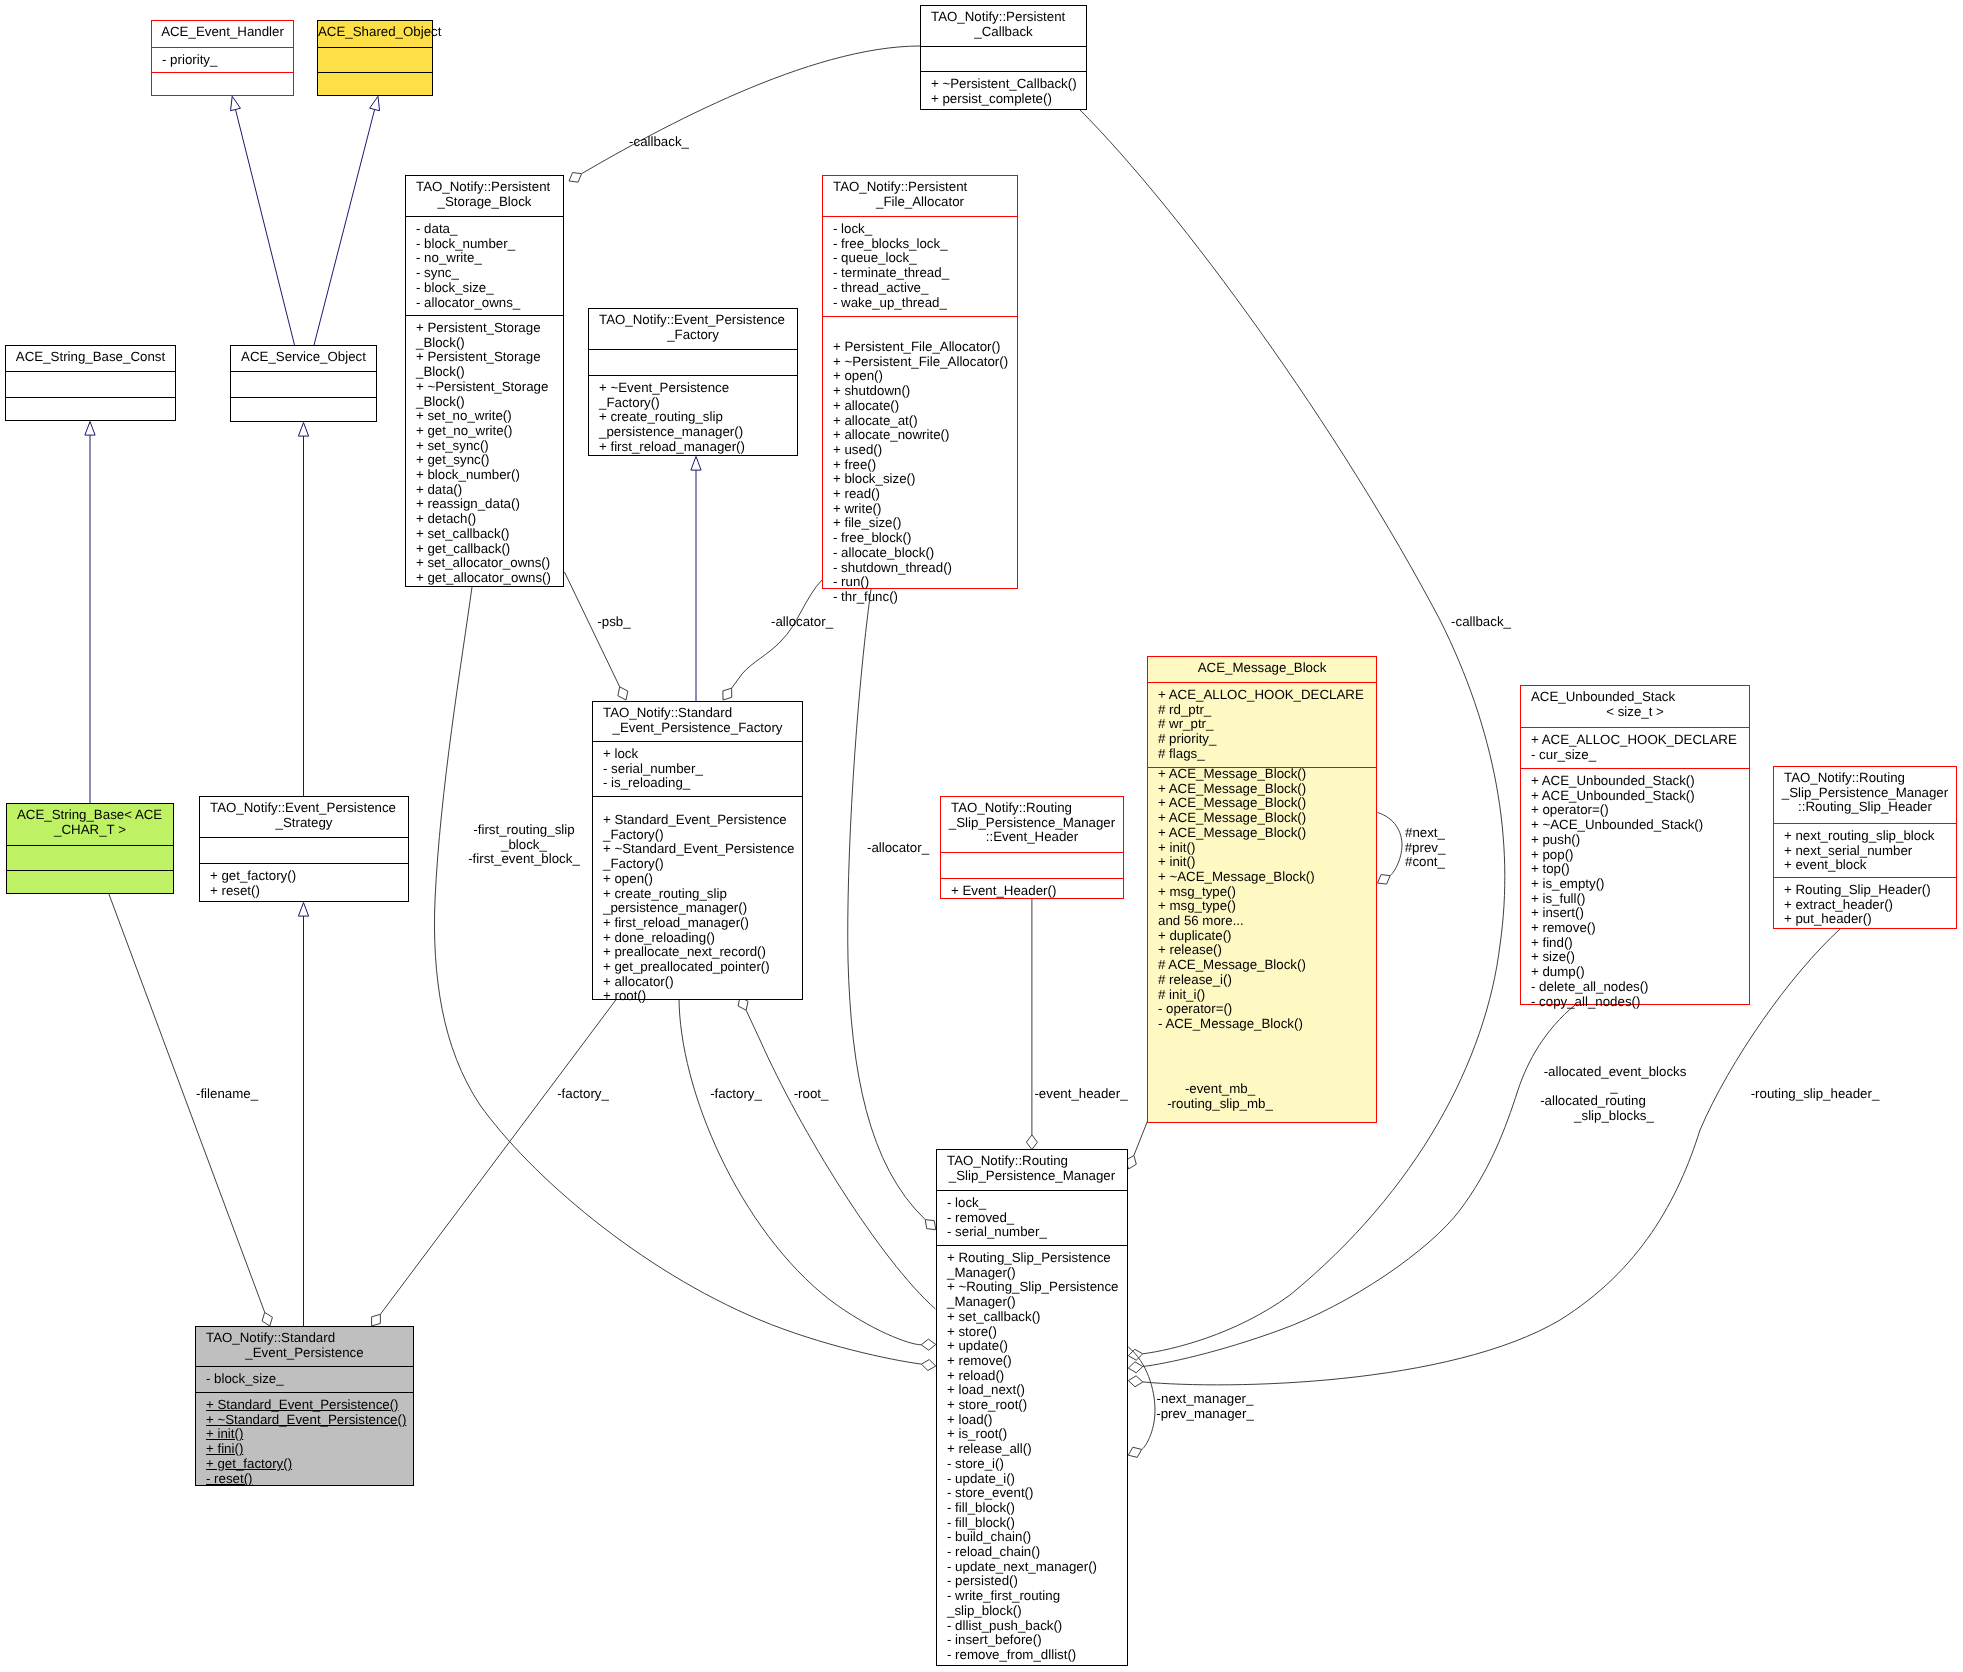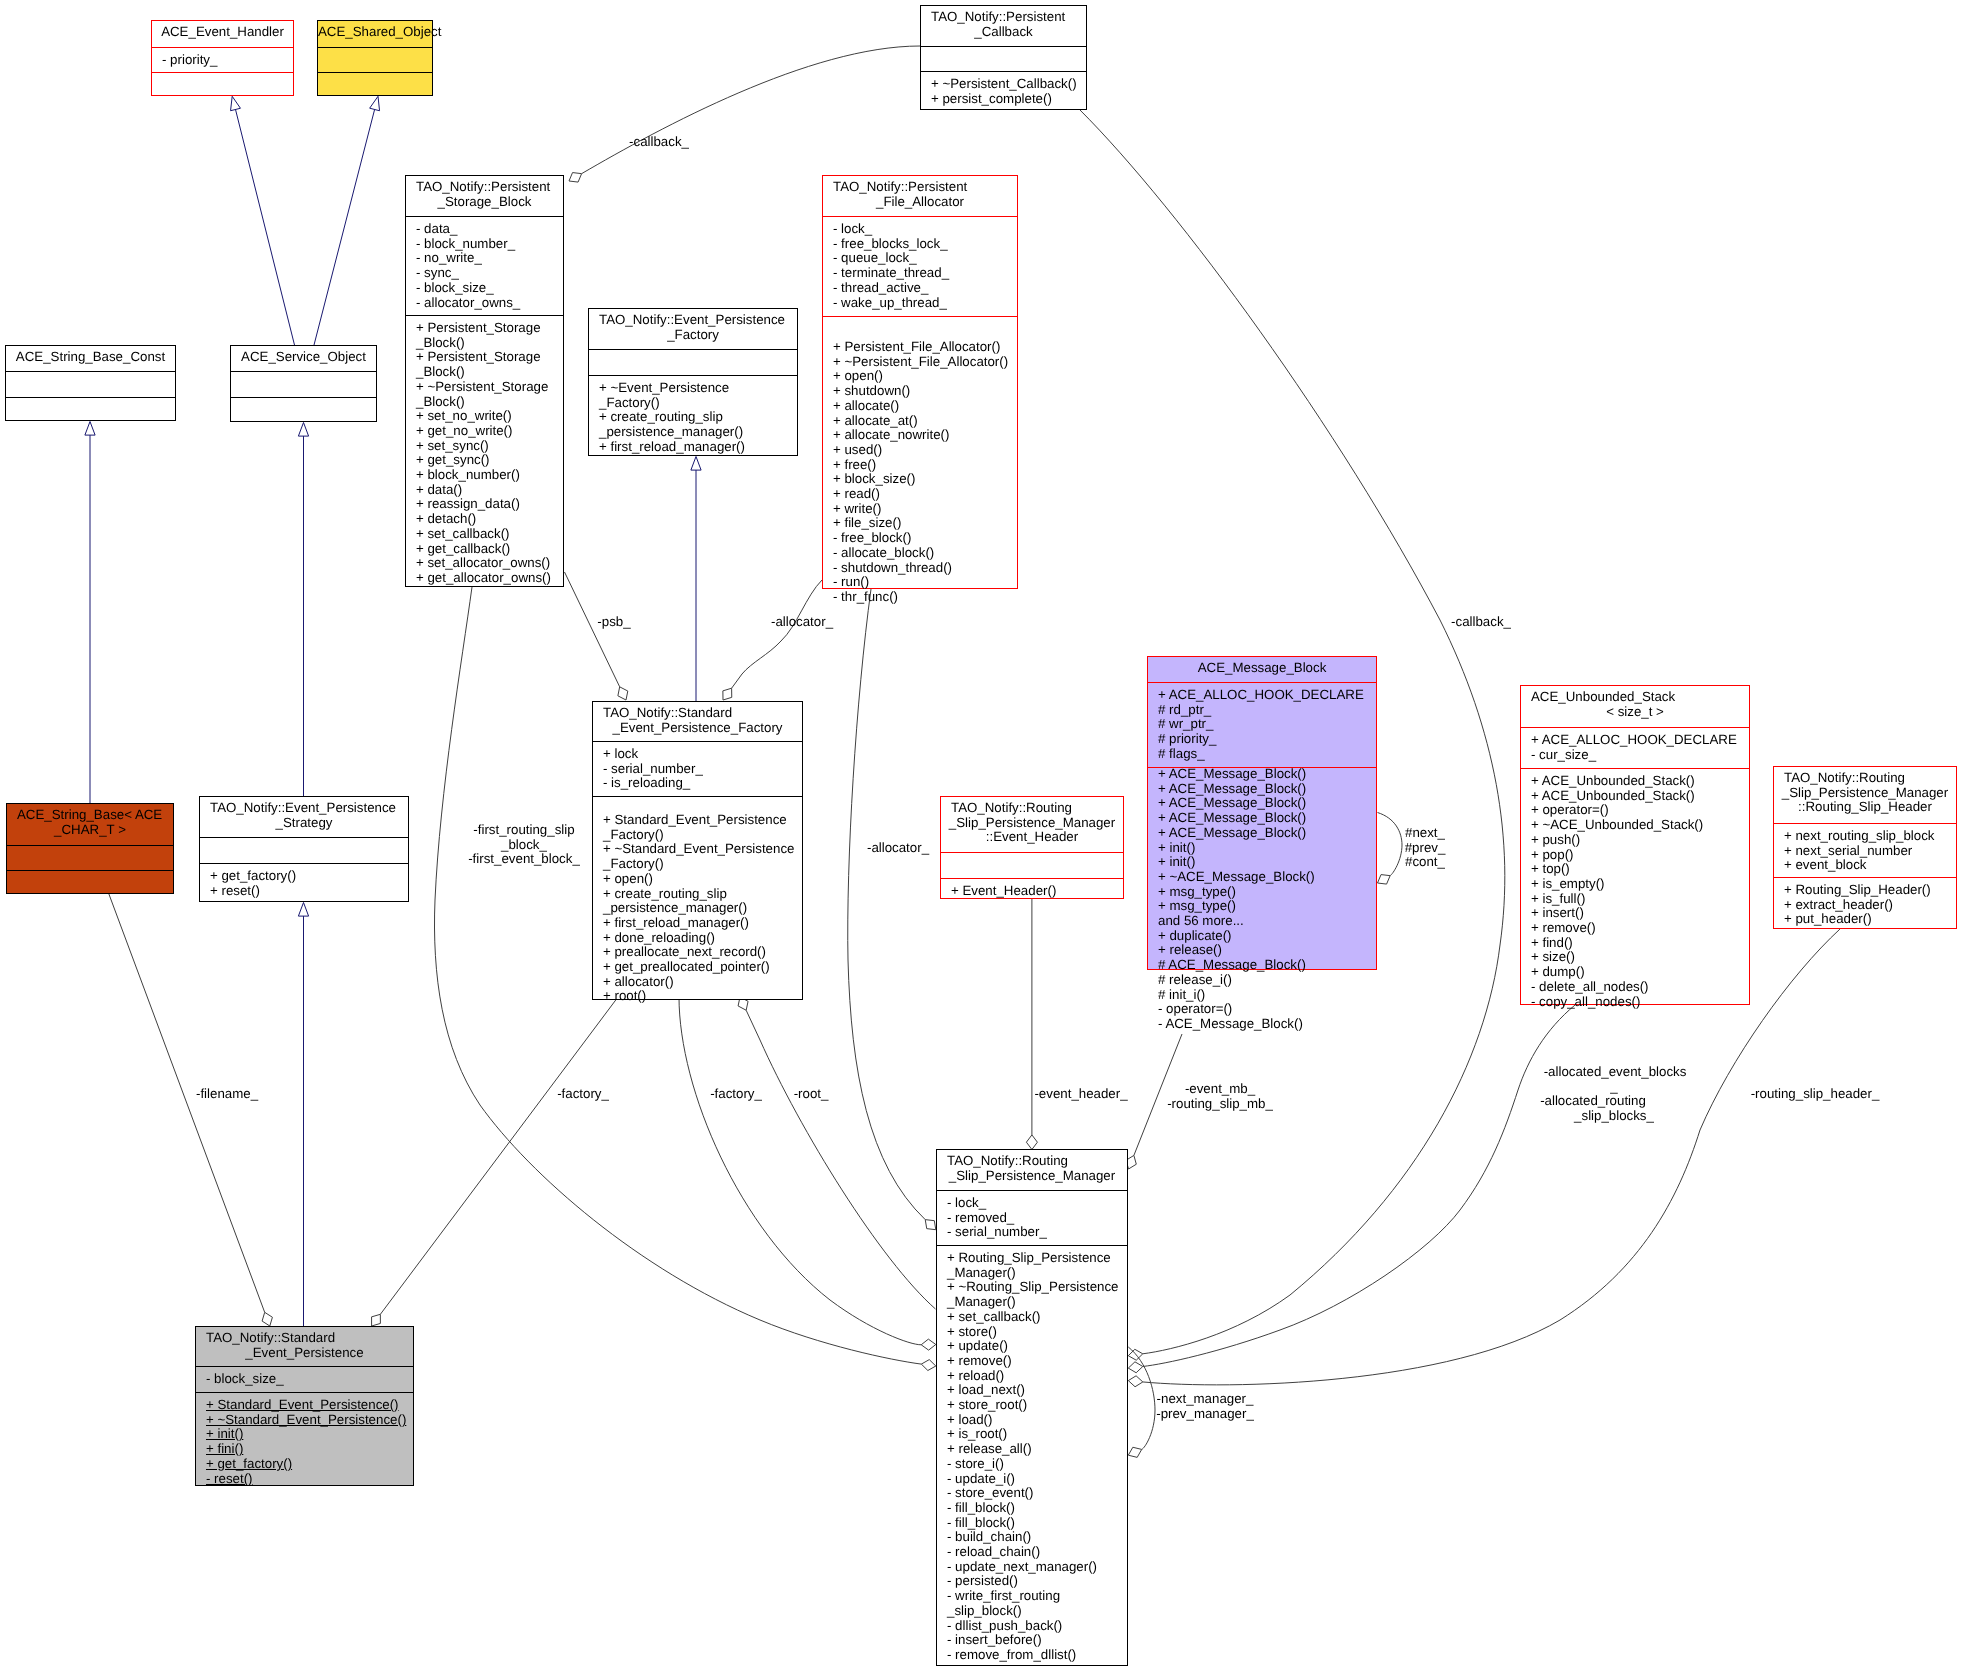--- a/index.html
+++ b/index.html
@@ -239,21 +239,21 @@
     <div class="ln">+ write()</div>
     <div class="ln">+ file_size()</div>
     <div class="ln">- free_block()</div>
     <div class="ln">- allocate_block()</div>
     <div class="ln">- shutdown_thread()</div>
     <div class="ln">- run()</div>
     <div class="ln">- thr_func()</div>
   </div>
       </div>
 </div>
-<div class="node" style="left:1147px;top:656px;width:230px;height:314px;border-color:#ff0000;background:#c4b5fd;">
+<div class="node" style="left:1147px;top:656px;width:230px;height:467px;border-color:#ff0000;background:#fef9c3;">
   <div class="sec title" style="top:0;height:25px;padding-top:4px;">
     <div class="ln">ACE_Message_Block</div>
   </div>
   <div class="sep" style="top:25px;background:#ff0000;"></div>
   <div class="sec body" style="top:25px;height:85px;padding-top:6px;">
         <div class="lines">
     <div class="ln">+ ACE_ALLOC_HOOK_DECLARE</div>
     <div class="ln"># rd_ptr_</div>
     <div class="ln"># wr_ptr_</div>
     <div class="ln"># priority_</div>
@@ -334,21 +334,21 @@
       </div>
   <div class="sep" style="top:110px;background:#ff0000;"></div>
   <div class="sec body" style="top:110px;height:53px;padding-top:6px;">
         <div class="lines">
     <div class="ln">+ Routing_Slip_Header()</div>
     <div class="ln">+ extract_header()</div>
     <div class="ln">+ put_header()</div>
   </div>
       </div>
 </div>
-<div class="node" style="left:6px;top:803px;width:168px;height:91px;border-color:#000000;background:#c2410c;">
+<div class="node" style="left:6px;top:803px;width:168px;height:91px;border-color:#000000;background:#bef264;">
   <div class="sec title" style="top:0;height:41px;padding-top:4px;">
     <div class="ln first-left">ACE_String_Base&lt; ACE</div>
     <div class="ln">_CHAR_T &gt;</div>
   </div>
   <div class="sep" style="top:41px;background:#000000;"></div>
   <div class="sec body" style="top:41px;height:25px;padding-top:6px;">
         <div class="lines">
   </div>
       </div>
   <div class="sep" style="top:66px;background:#000000;"></div>

